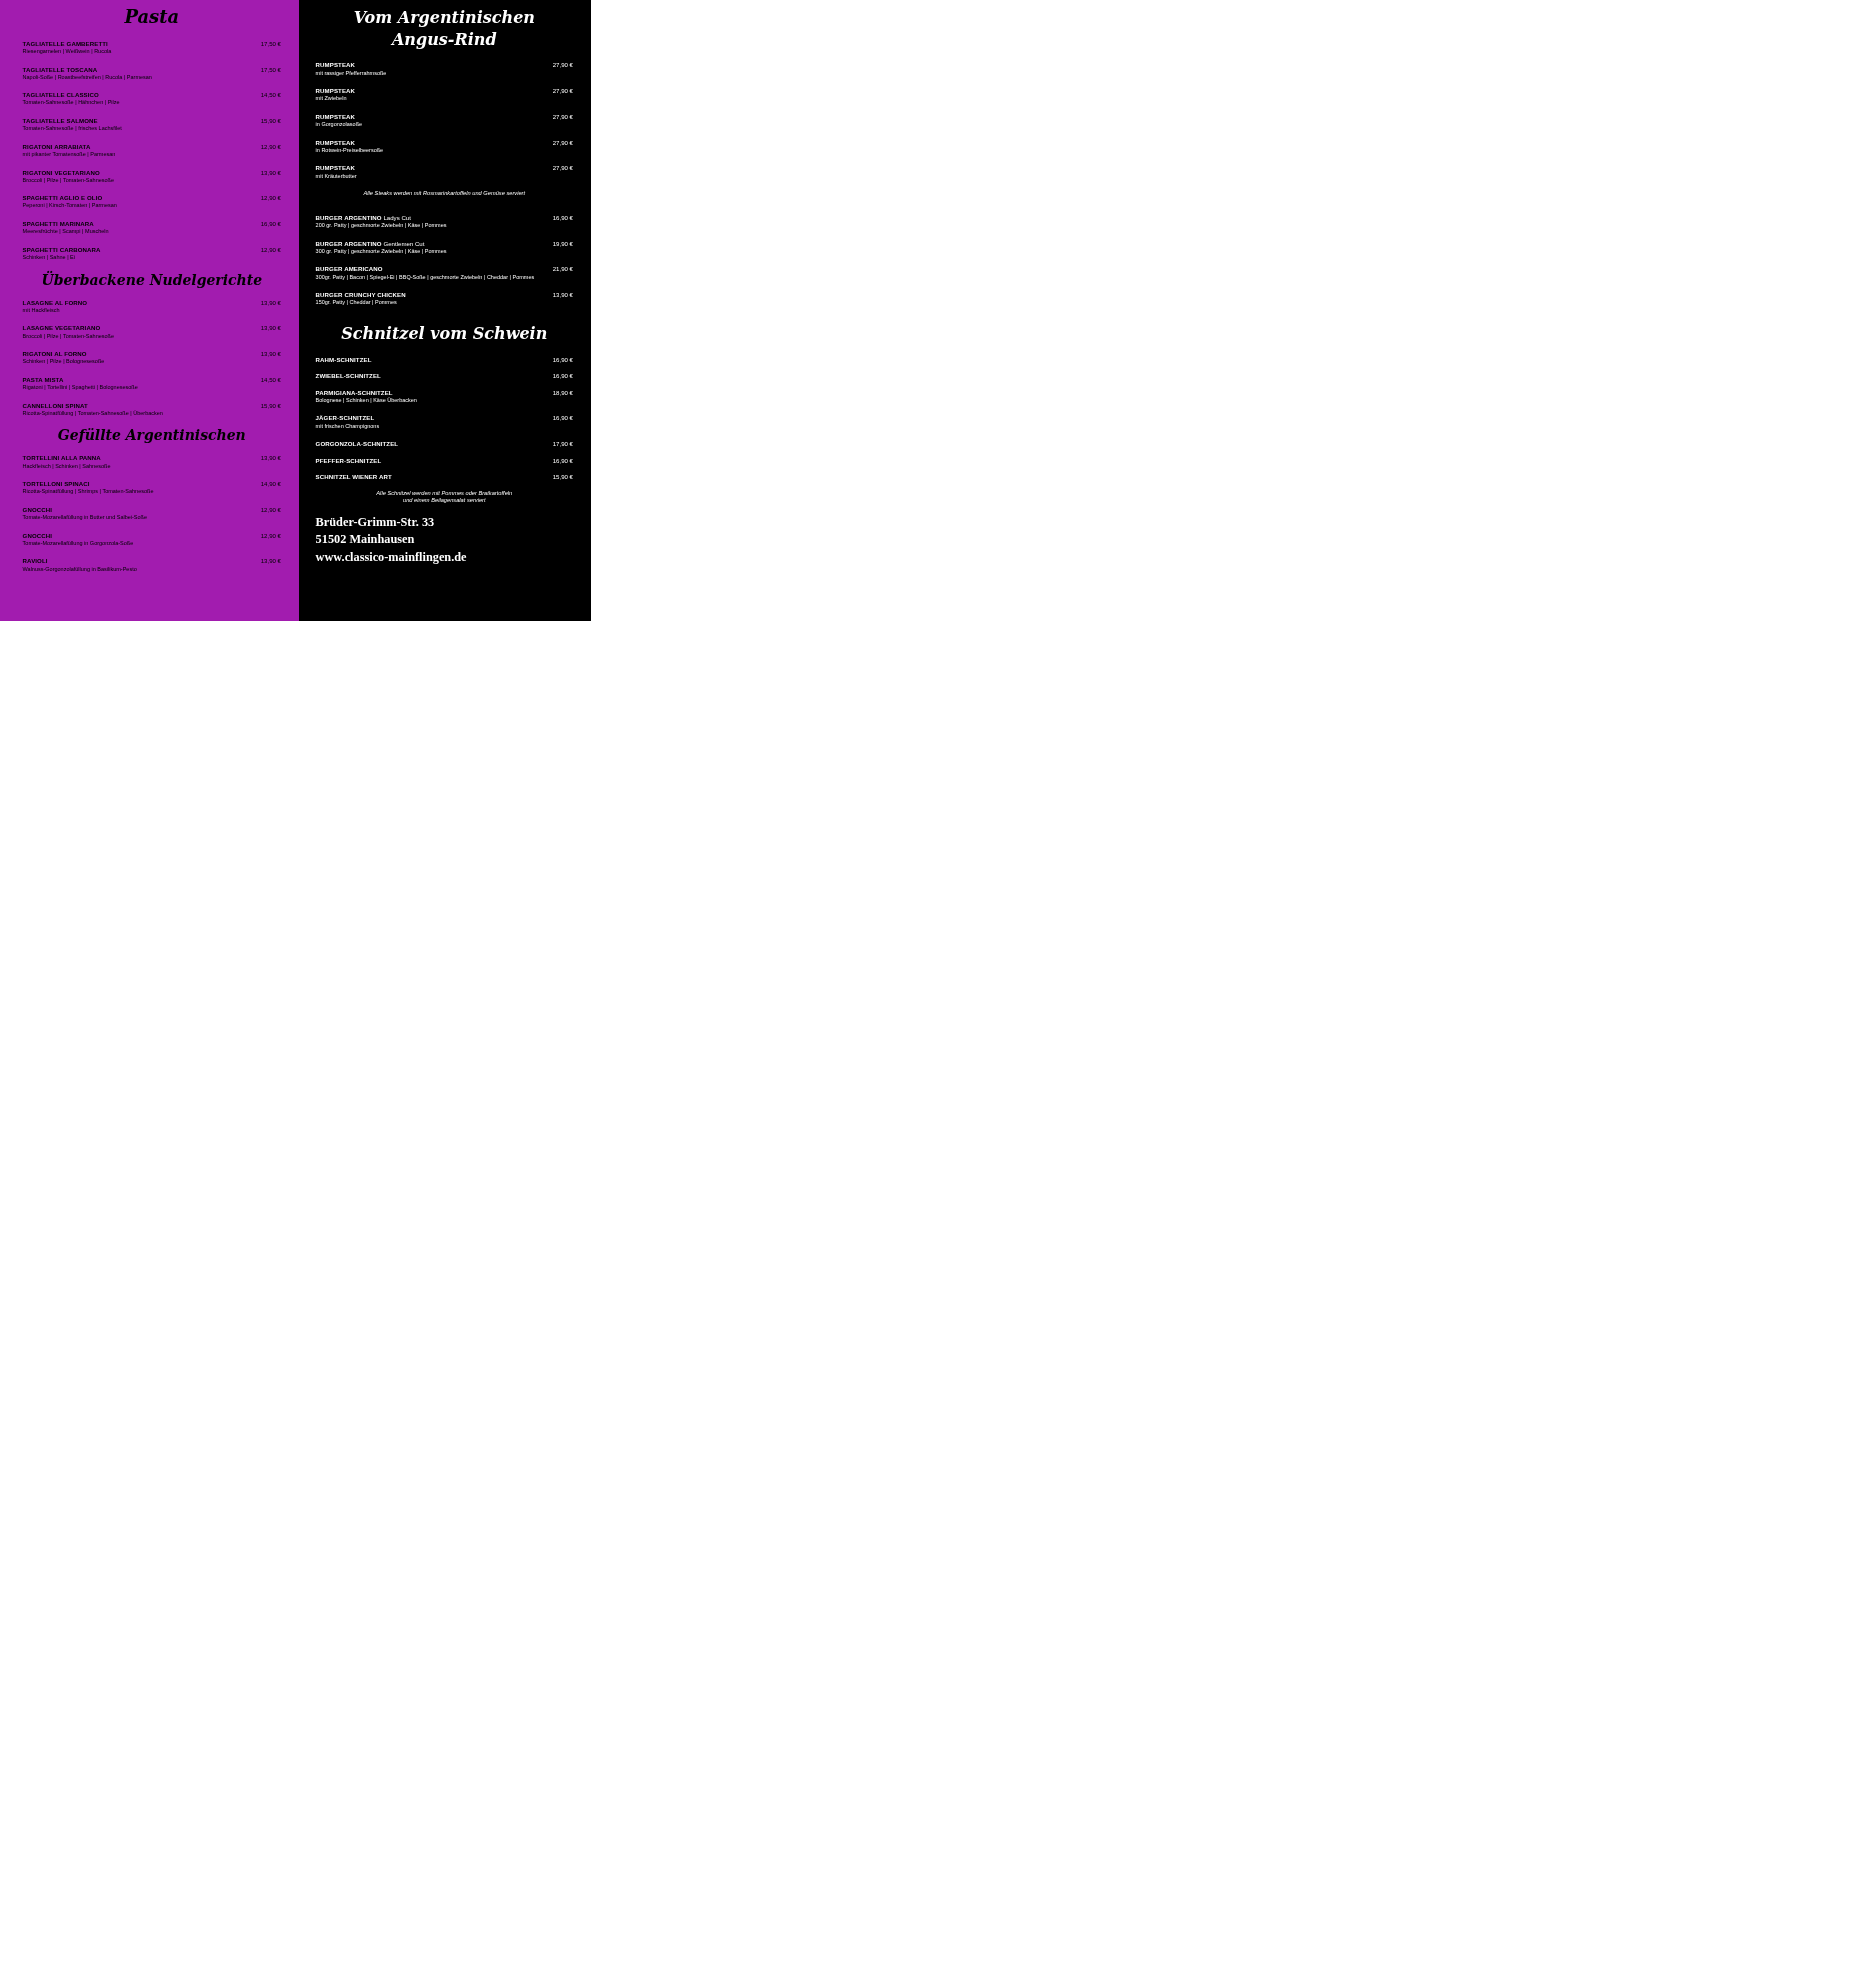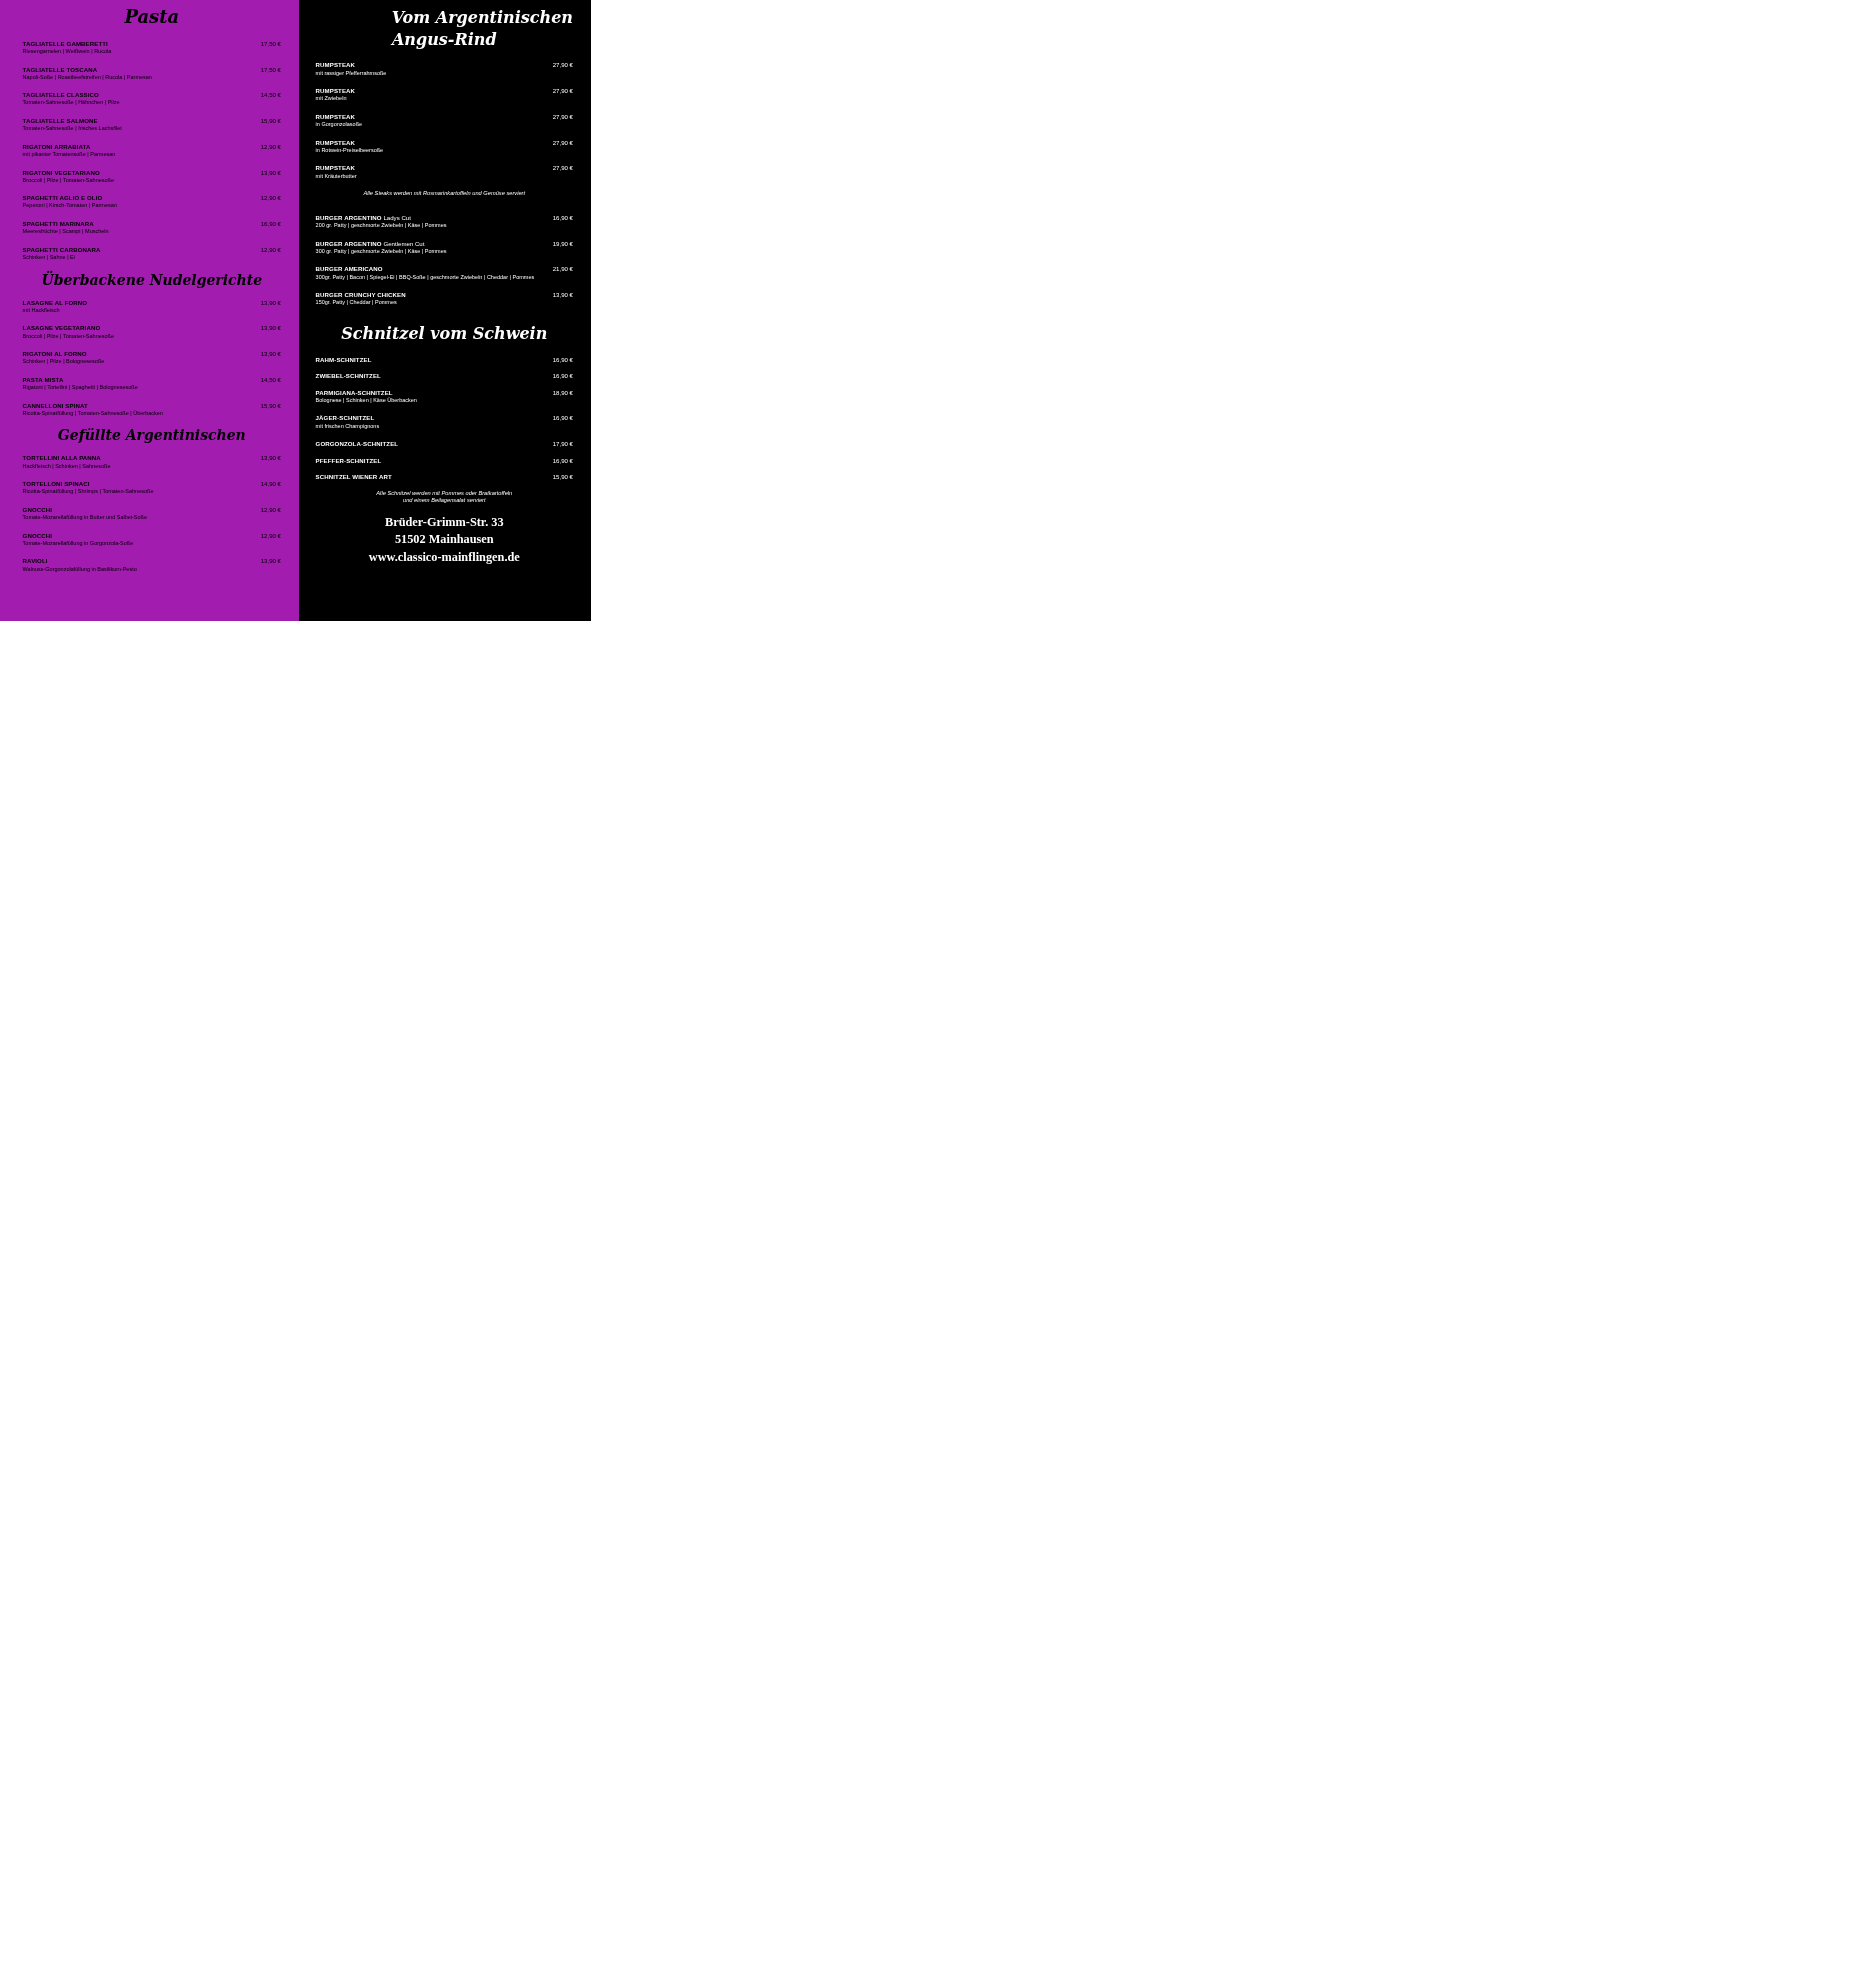--- a/index.html
+++ b/index.html
@@ -21,21 +21,21 @@
     padding: 6.3px 18px 4px 16.6px;
   }
   .script-header {
     font-family: "DejaVu Serif", serif;
     font-style: italic; font-weight: 700;
     text-align: center;
     line-height: 1.15;
   }
   .header-pasta   { font-size: 18px; margin: 1.6px 0 12px; }
   .header-mid     { font-size: 14px; margin: 8px 0 11px; }
-  .header-right   { font-size: 16px; margin: 2.4px 0 4px; text-align: right; }
+  .header-right   { font-size: 16px; margin: 2.4px 0 4px; }
   .header-right2  { font-size: 16px; margin: 0 0 12px; }
   .header-schnitzel { font-size: 16px; margin: 19px 0 12px; font-style: italic; }
 
   .item { margin-bottom: 10.7px; }
   .item.compact { margin-bottom: 9.5px; }
   .item-row { display: flex; justify-content: space-between; align-items: baseline; }
   .item-name { font-size: 6.1px; font-weight: 700; letter-spacing: 0.1px; }
   .item-name .suffix { font-weight: 400; letter-spacing: 0; }
   .item-price { font-size: 6.1px; font-weight: 400; white-space: nowrap; margin-left: 5.5px; }
   .item-desc { font-size: 5.5px; line-height: 1.25; margin-top: 1.2px; max-width: 238px; }
@@ -45,21 +45,21 @@
     font-style: italic; font-size: 5.7px;
     text-align: center; line-height: 1.35;
   }
   .steak-note { margin: 0.8px 0 16px; }
   .schnitzel-note { margin-top: 4.8px; }
 
   .burger-group { margin-top: 2.4px; }
 
   .footer {
     font-family: "Liberation Serif", serif;
-    font-weight: 700; text-align: center;
+    font-weight: 700; 
     font-size: 12.3px; line-height: 1.42;
     margin-top: 8.7px;
   }
 </style>
 </head>
 <body>
 
 <div class="col-left">
 
   <div class="script-header header-pasta">Pasta</div>

